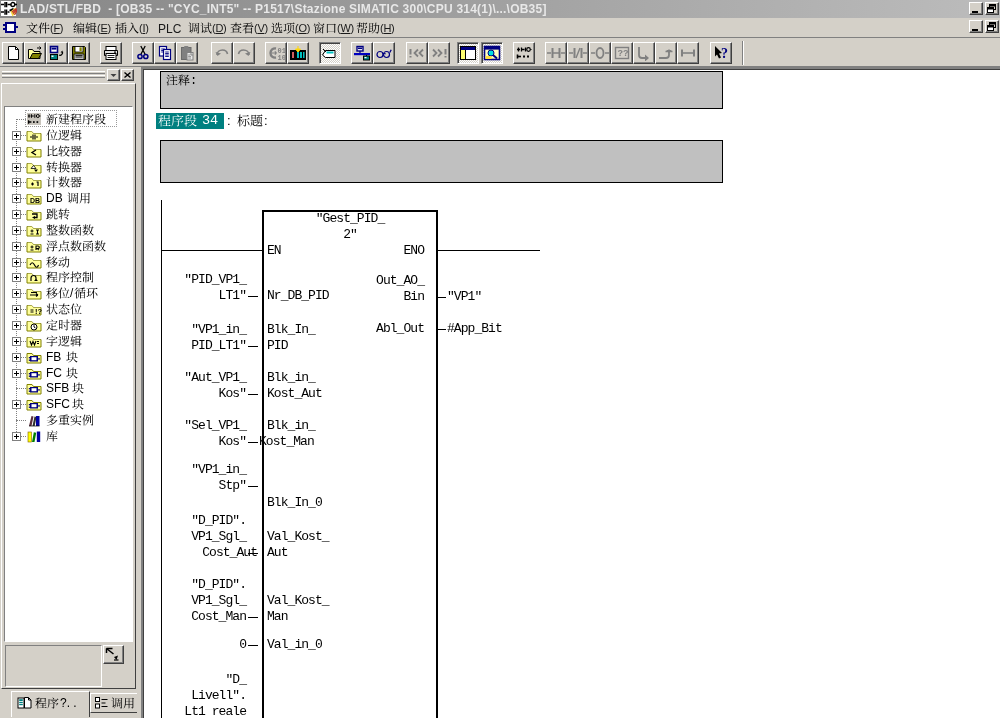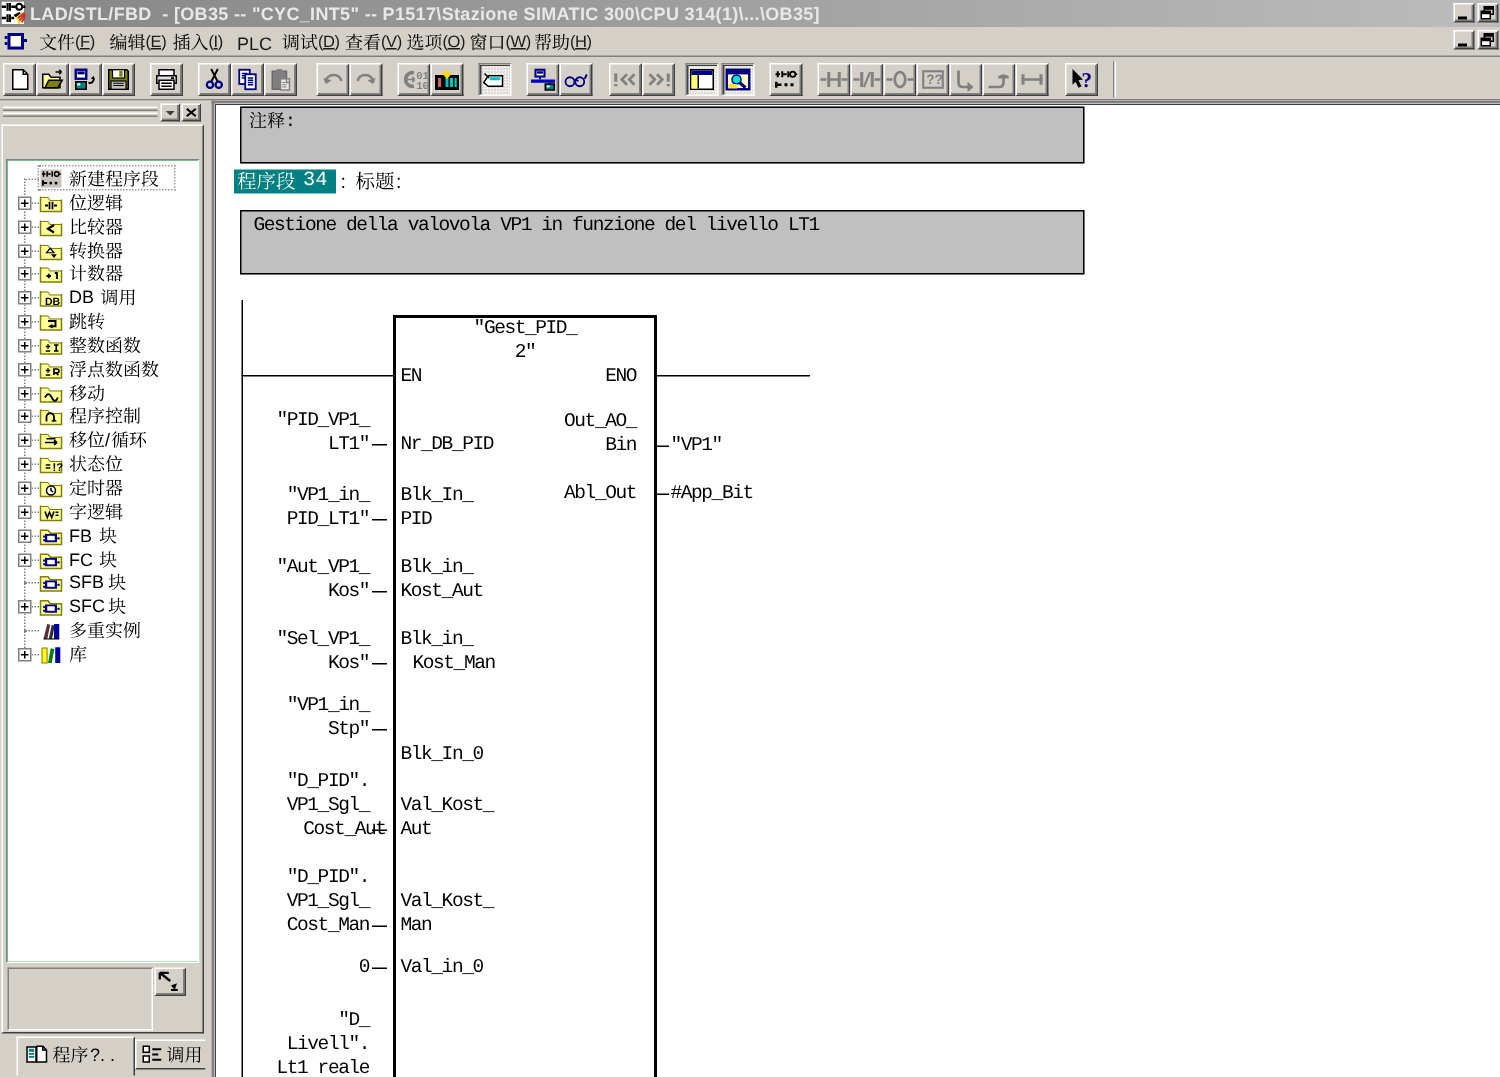--- a/index.html
+++ b/index.html
@@ -389,21 +389,21 @@
       <svg width="11" height="10" viewBox="0 0 11 10">
         <path d="M2.5 4l3 3 3-3z" fill="#404040"></path>
       </svg>
     </div>
     <div class="a wbtn" style="left:121px;top:2px;width:13px;height:12px">
       <svg width="11" height="10" viewBox="0 0 11 10">
         <path d="M2.5 2.5l6 5m0-5l-6 5" stroke="#000" stroke-width="1.4"></path>
       </svg>
     </div>
     <div class="a" style="left:1px;top:16px;width:135px;height:606px;background:#d4d0c8;border:1px solid;border-color:#fff #404040 #404040 #fff"></div>
-    <div class="a" style="left:4px;top:39px;width:129px;height:536px;background:#22c55e;border:1px solid;border-color:#808080 #fff #fff #808080;box-shadow:inset 1px 1px 0 #404040;overflow:hidden">
+    <div class="a" style="left:4px;top:39px;width:129px;height:536px;background:#0f766e;border:1px solid;border-color:#808080 #fff #fff #808080;box-shadow:inset 1px 1px 0 #404040;overflow:hidden">
       <div class="a" style="left:0;top:0;width:127px;height:534px;background:#fff">
         <div class="a" style="left:11px;top:12px;width:1px;height:317px;border-left:1px dotted #808080"></div>
         <div class="a" style="left:11px;top:12px;width:10px;height:1px;border-top:1px dotted #808080"></div>
         <div class="a" style="left:21px;top:5px">
           <svg width="16" height="14" viewBox="0 0 16 14">
             <rect x="1" y="1" width="14" height="12" fill="#c8c4bc"></rect>
             <path d="M2 4h2.4m1 0h2.4M3 2.2v3.6m2.4-3.6v3.6m3.4-3.6v3.6" stroke="#000" stroke-width="1" fill="none"></path>
             <circle cx="11.8" cy="4" r="1.5" fill="none" stroke="#000"></circle>
             <path d="M13.5 4h1" stroke="#000"></path>
             <path d="M2 10h3.4M2.6 8.2v3.6" stroke="#000" stroke-width="1.3"></path>
@@ -868,40 +868,39 @@
     <div class="a mono" style="left:59px;top:44px;color:#fff;font-size:13.5px;letter-spacing:0">34</div>
     <div class="a" style="left:84px;top:44px;font-size:13px;color:#000">:</div>
     <div class="a" style="left:94px;top:45px">
       <svg width="26" height="13" viewBox="0 0 240 120" style="overflow:visible">
         <use href="#g6807"></use>
         <use href="#g9898" x="120"></use>
       </svg>
     </div>
     <div class="a" style="left:121px;top:44px;font-size:13px;color:#000">:</div>
     <div class="a" style="left:17px;top:71px;width:563px;height:43px;background:#c0c0c0;border:1px solid #000"></div>
-    <div class="a mono" style="left:26px;top:73px">Gestione della valovola VP1 in funzione del livello LT1</div>
     <div class="a ln" style="left:18px;top:131px;width:1px;height:518px"></div>
     <div class="a ln" style="left:18px;top:181px;width:101px;height:1px"></div>
     <div class="a ln" style="left:294px;top:181px;width:103px;height:1px"></div>
     <div class="a" style="left:119px;top:141px;width:176px;height:514px;border:2px solid #000"></div>
     <div class="a mono ct" style="left:119px;top:142px;width:176px">"Gest_PID_</div>
     <div class="a mono ct" style="left:119px;top:158px;width:176px">2"</div>
     <div class="a mono" style="left:124px;top:174px">EN</div>
     <div class="a mono" style="left:124px;top:174px"></div>
     <div class="a mono ra" style="left:160px;top:174px;width:121px">ENO</div>
     <div class="a mono ra" style="left:160px;top:204px;width:121px">Out_AO_</div>
     <div class="a mono ra" style="left:160px;top:220px;width:121px">Bin</div>
     <div class="a mono ra" style="left:160px;top:252px;width:121px">Abl_Out</div>
     <div class="a mono" style="left:124px;top:219px">Nr_DB_PID</div>
     <div class="a mono" style="left:124px;top:253px">Blk_In_</div>
     <div class="a mono" style="left:124px;top:269px">PID</div>
     <div class="a mono" style="left:124px;top:301px">Blk_in_</div>
     <div class="a mono" style="left:124px;top:317px">Kost_Aut</div>
     <div class="a mono" style="left:124px;top:349px">Blk_in_</div>
-    <div class="a mono" style="left:132px;top:365px">Kost_Man</div>
+    <div class="a mono" style="left:116px;top:365px">Kost_Man</div>
     <div class="a mono" style="left:124px;top:426px">Blk_In_0</div>
     <div class="a mono" style="left:124px;top:460px">Val_Kost_</div>
     <div class="a mono" style="left:124px;top:476px">Aut</div>
     <div class="a mono" style="left:124px;top:524px">Val_Kost_</div>
     <div class="a mono" style="left:124px;top:540px">Man</div>
     <div class="a mono" style="left:124px;top:568px">Val_in_0</div>
     <div class="a mono ra" style="left:11px;top:203px;width:92px">"PID_VP1_</div>
     <div class="a mono ra" style="left:11px;top:219px;width:92px">LT1"</div>
     <div class="a mono ra" style="left:11px;top:253px;width:92px">"VP1_in_</div>
     <div class="a mono ra" style="left:11px;top:269px;width:92px">PID_LT1"</div>

